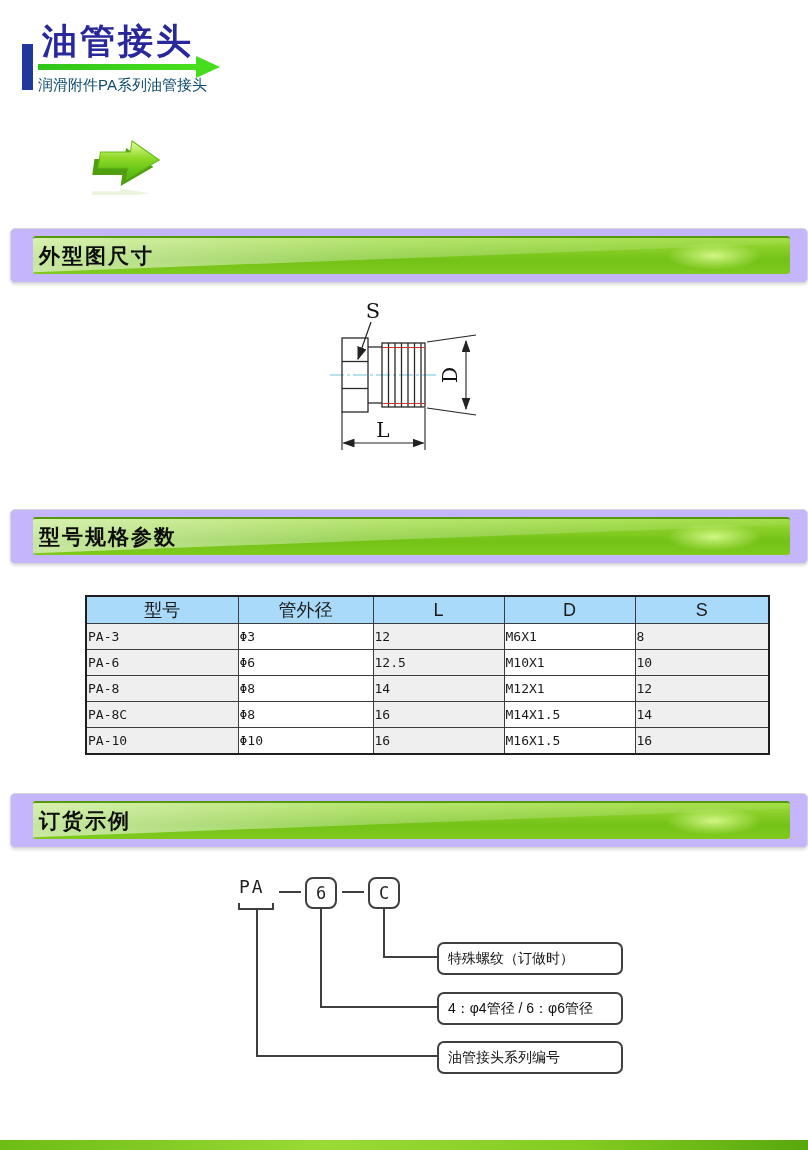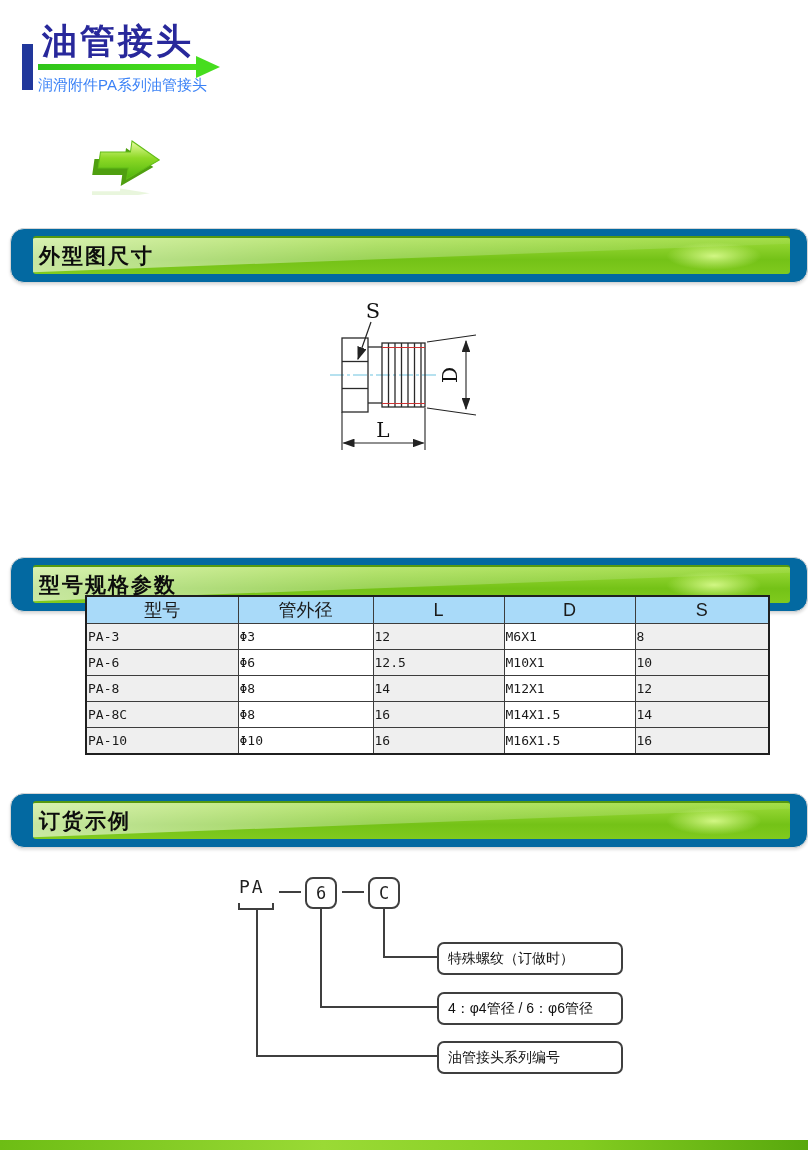--- a/index.html
+++ b/index.html
@@ -8,40 +8,40 @@
 
   
   .title-bar{position:absolute;left:22px;top:44px;width:11px;height:46px;background:#21379b;}
   .page-title{position:absolute;left:42px;top:22px;font-size:35px;font-weight:bold;
               color:#28289b;letter-spacing:3px;line-height:1.1;}
   .title-arrow-shaft{position:absolute;left:38px;top:64px;width:160px;height:6px;
               background:linear-gradient(to right,#2fc41a,#4ae01e);}
   .title-arrow-head{position:absolute;left:196px;top:56px;width:0;height:0;
               border-left:24px solid #46dd1e;border-top:11px solid transparent;
               border-bottom:11px solid transparent;}
-  .page-subtitle{position:absolute;left:38px;top:76px;font-size:15px;color:#3b82f6;}
+  .page-subtitle{position:absolute;left:38px;top:76px;font-size:15px;color:#0c4a6e;}
 
   .gloss-arrow{position:absolute;left:92px;top:139px;}
 
   
-  .banner{position:absolute;left:10px;width:796px;height:53px;background:#0369a1;
-          border:1px solid #d6d6d6;border-radius:14px;box-shadow:0 2px 3px rgba(0,0,0,.13);}
+  .banner{position:absolute;left:10px;width:796px;height:53px;background:#c4b5fd;
+          border:1px solid #d6d6d6;border-radius:5px;box-shadow:0 2px 3px rgba(0,0,0,.13);}
   .banner-inner{position:absolute;left:22px;right:17px;top:7px;bottom:8px;
           background:linear-gradient(to bottom,#9edc3b 0%,#74c217 60%,#80ca1e 100%);
           border-top:2px solid #55990f;border-radius:3px;overflow:hidden;}
   .banner-gloss{position:absolute;left:0;top:0;right:0;bottom:0;
           background:linear-gradient(105deg,rgba(255,255,255,.60) 0%,rgba(255,255,255,.28) 45%,rgba(255,255,255,.06) 100%);
           clip-path:polygon(0 0,100% 0,100% 16%,0 95%);}
   .banner-glow{position:absolute;right:28px;top:4px;width:96px;height:28px;
           background:radial-gradient(ellipse at center,rgba(225,255,150,.85),rgba(225,255,150,0) 70%);}
   .banner-text{position:absolute;left:28px;top:50%;transform:translateY(-50%);z-index:2;
           font-family:"DejaVu Serif",serif;font-weight:bold;font-size:21px;color:#0d0d0d;
           letter-spacing:2px;}
   #banner-outline{top:228px;}
-  #banner-specs{top:509px;margin-top:48px;}
+  #banner-specs{top:509px;}
   #banner-ordering{top:793px;}
 
   
   .drawing{position:absolute;left:300px;top:290px;width:220px;height:170px;}
 
   
   .spec-table{position:absolute;left:85px;top:595px;border-collapse:collapse;
           table-layout:fixed;border:2px solid #1f1f1f;
           font-family:"DejaVu Sans Mono",monospace;font-size:13px;color:#1a1a1a;}
   .spec-table th{height:24px;background:#a9daf9;border:1px solid #3c3c3c;

